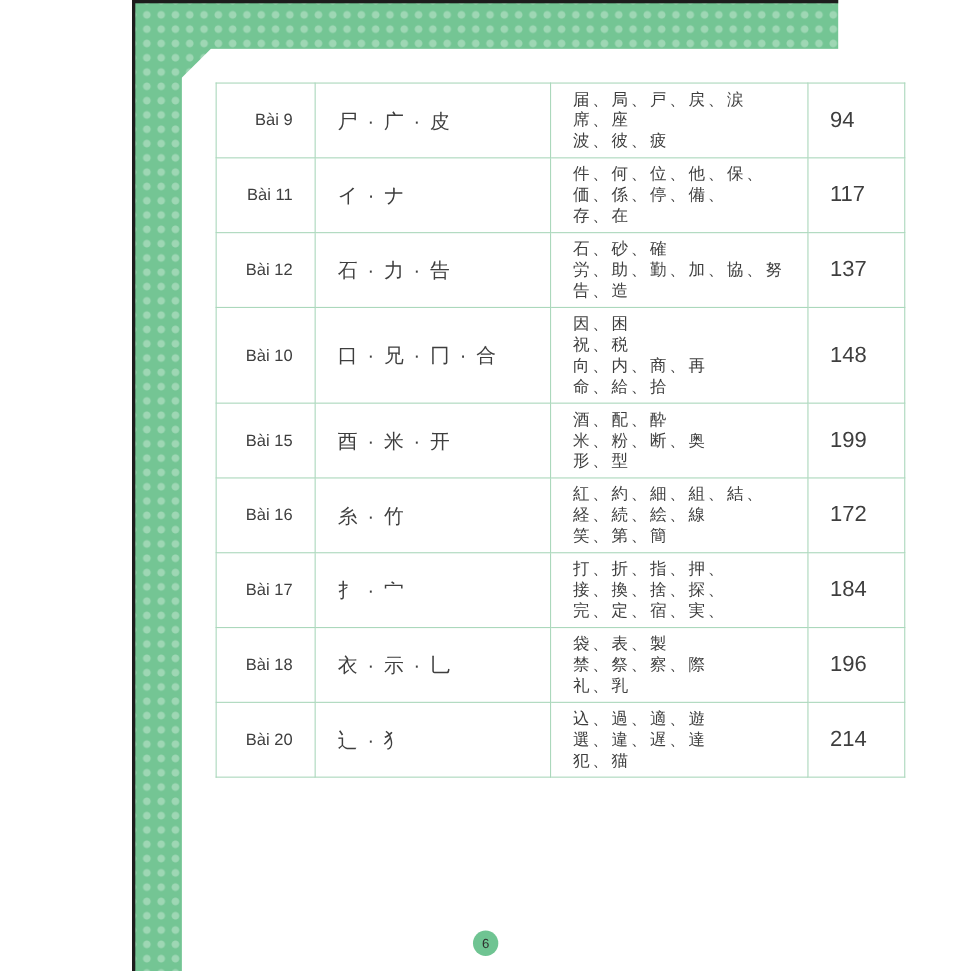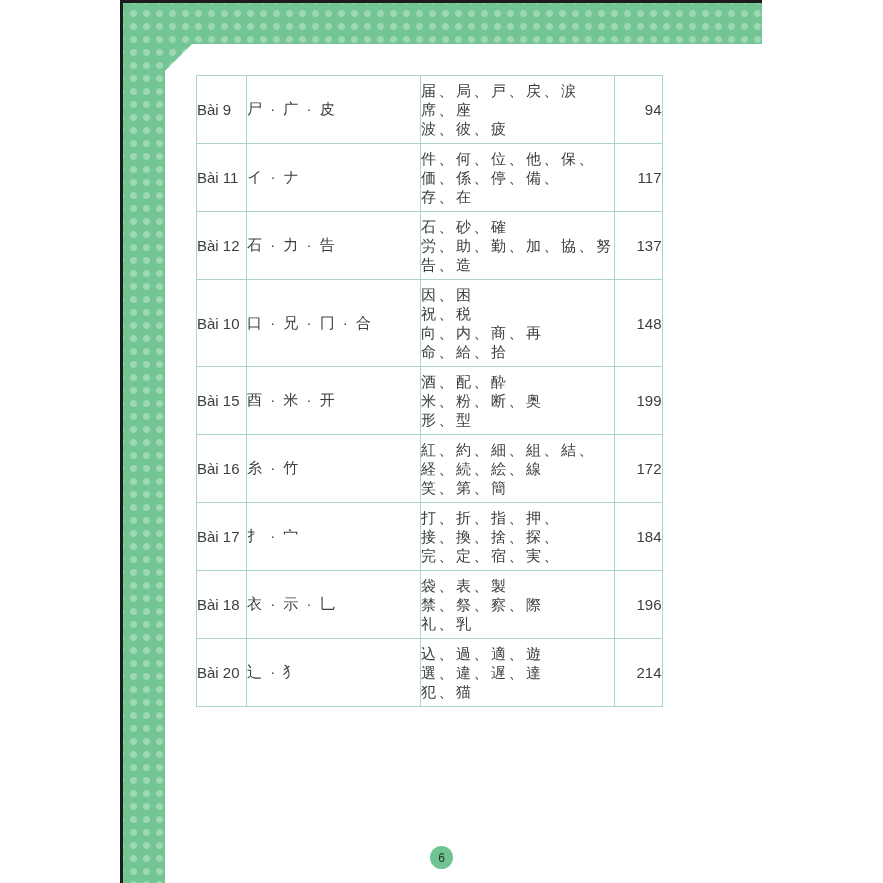--- a/index.html
+++ b/index.html
@@ -25,27 +25,27 @@
     background:#ffffff;
     clip-path:polygon(27px 0, 100% 0, 100% 100%, 0 100%, 0 27px);
   }
   table.toc{
     position:absolute;left:31px;top:31px;
     border-collapse:collapse;table-layout:fixed;
   }
   table.toc td{
     border:1px solid #abd8bc;
     vertical-align:middle;
-    padding:5px 0;
+    padding:5px 20px;
     color:#3e3e3e;
   }
-  td.c-lesson{width:49px;text-align:left;font-size:15px;white-space:nowrap;color:#383838}
-  td.c-rad{width:173px;font-size:15px;color:#4a4a4a;letter-spacing:2px}
+  td.c-lesson{width:49px;text-align:right;font-size:15px;white-space:nowrap;color:#383838}
+  td.c-rad{width:173px;font-size:18px;color:#4a4a4a;letter-spacing:2px}
   td.c-kanji{width:182px;font-size:15px;color:#474747;letter-spacing:2.5px}
-  td.c-page{width:47px;text-align:right;font-size:15px;color:#383838}
+  td.c-page{width:47px;text-align:left;font-size:20px;color:#383838}
   .kline{line-height:19px;white-space:nowrap}
   .badge{
     position:absolute;left:265px;top:802px;width:23px;height:23px;
     border-radius:50%;
     background:#6fc492;
     display:flex;align-items:center;justify-content:center;
     font-size:12px;color:#2e2e2e;
   }
 </style>
 </head>

